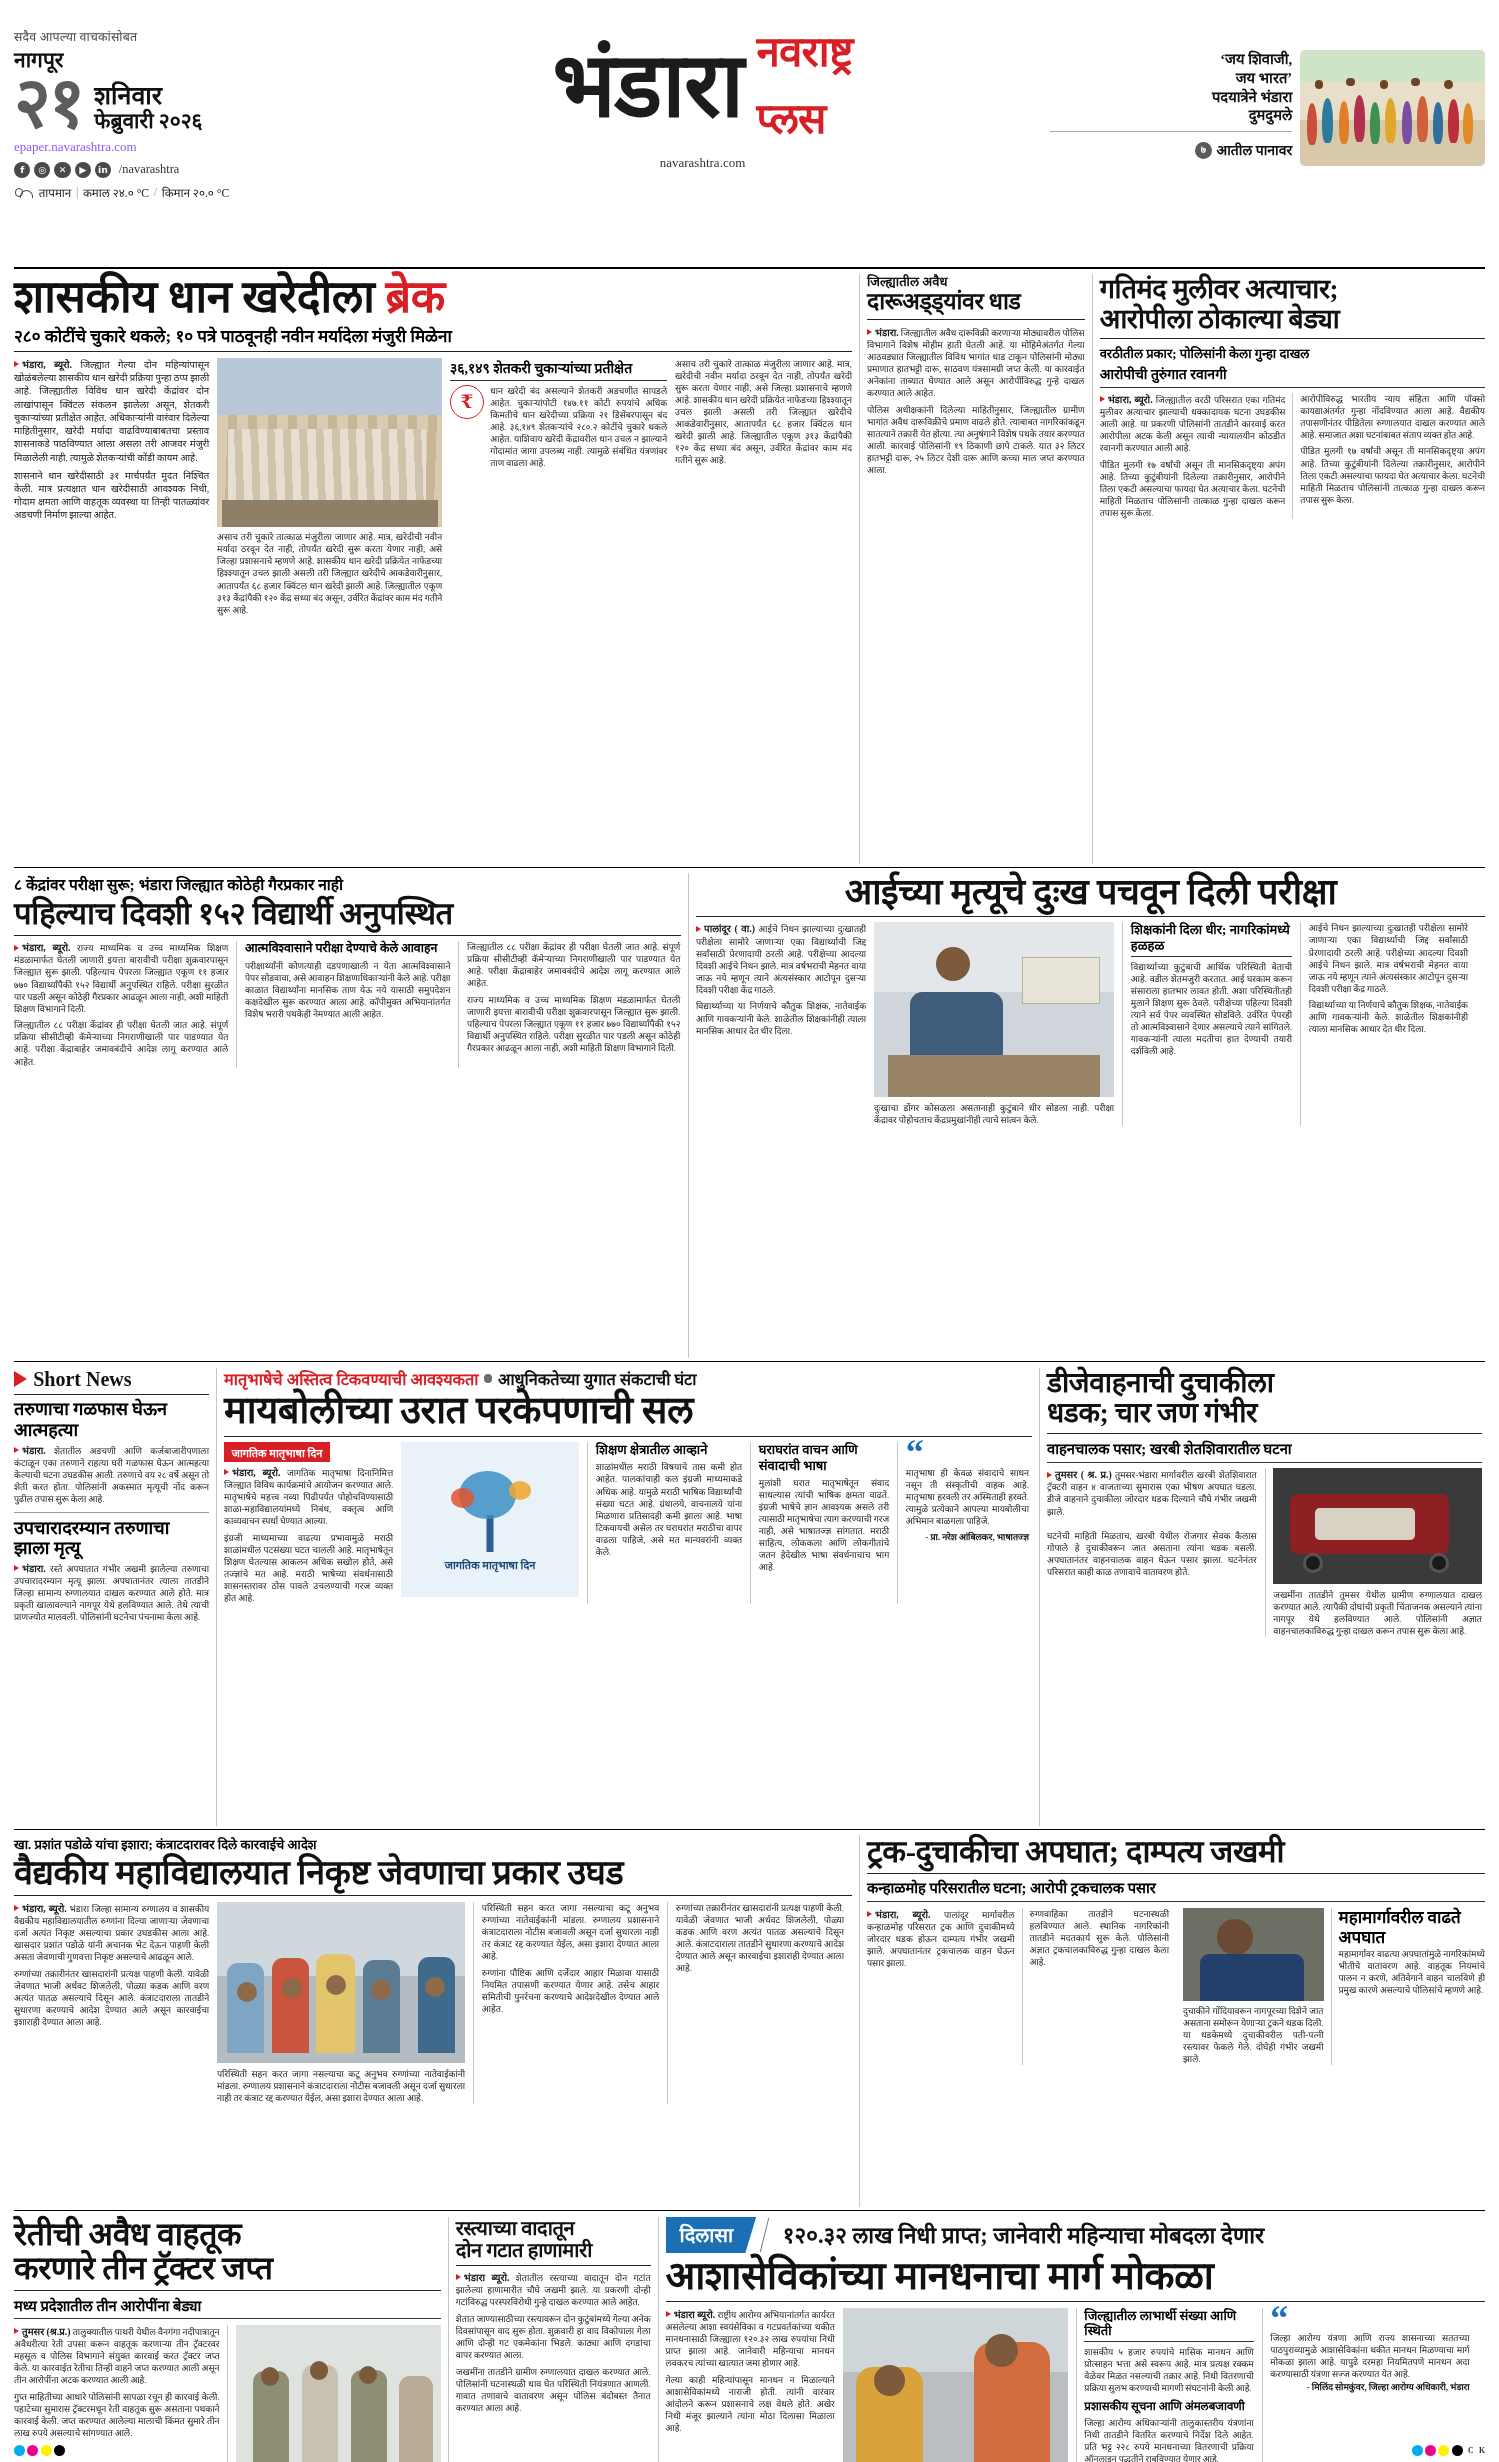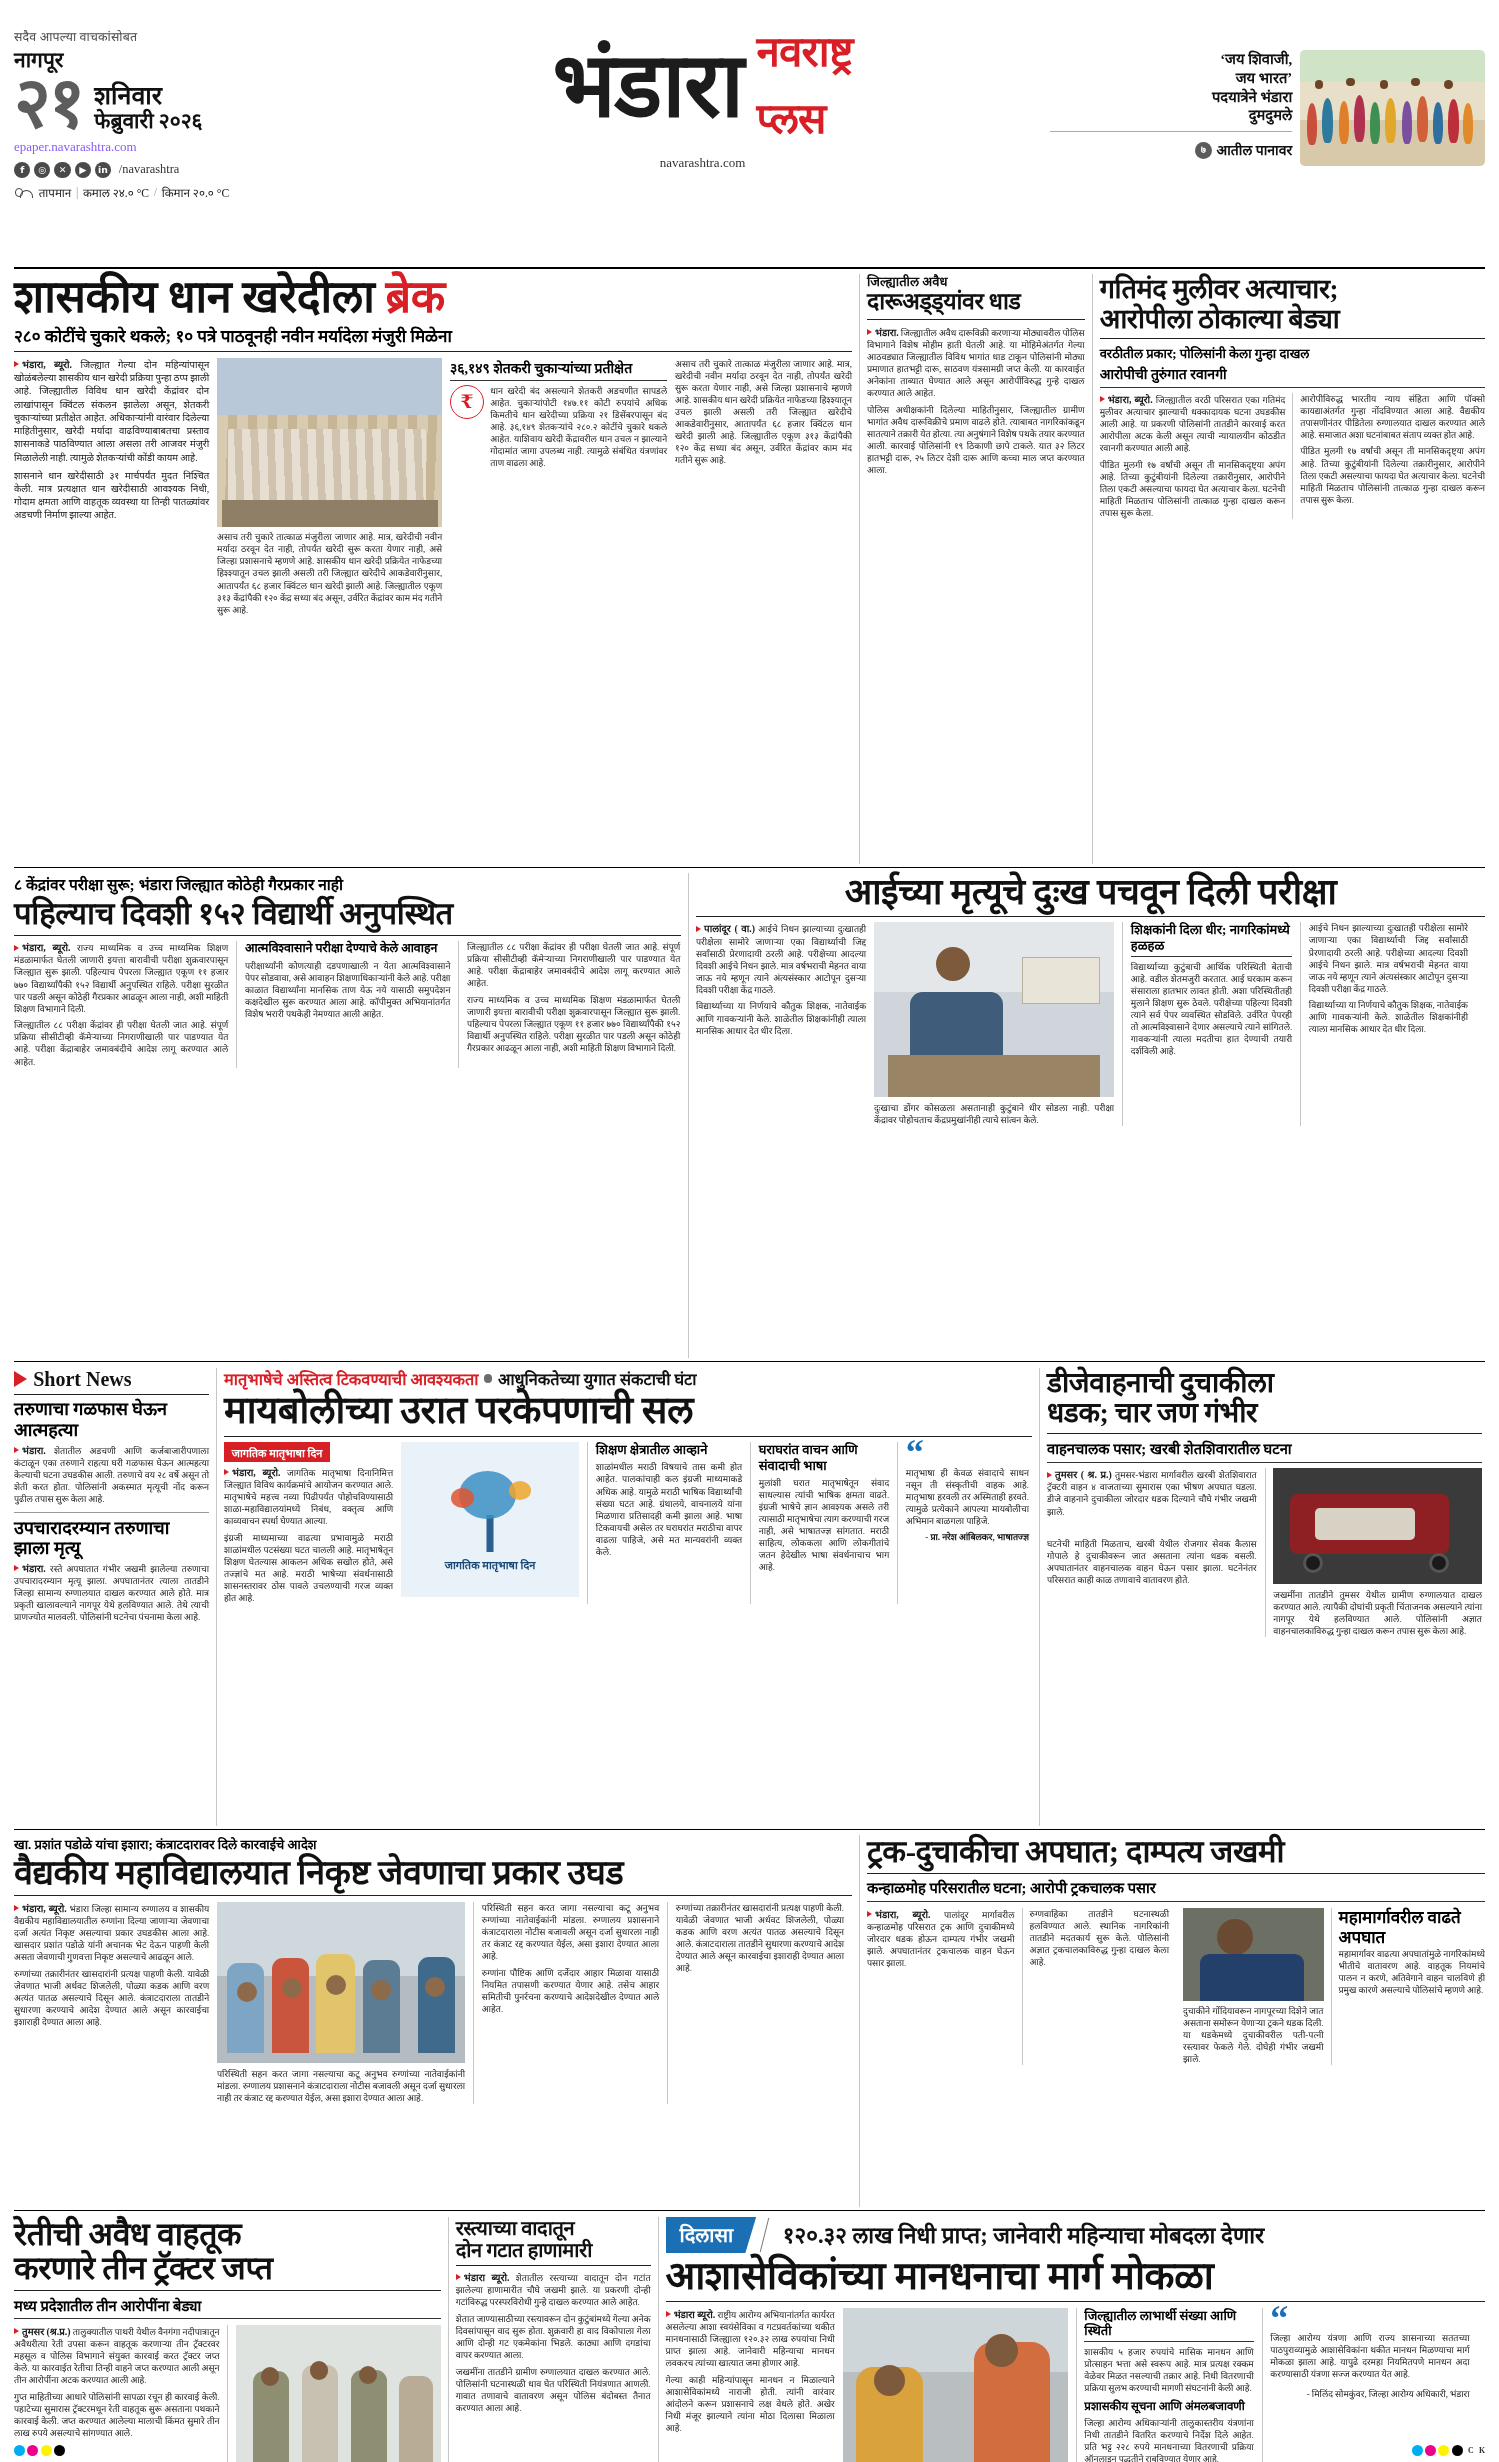--- a/index.html
+++ b/index.html
@@ -417,21 +417,21 @@
     </div>
 
     <div class="col" style="width:442px">
       <div class="hl" style="font-size:28px;line-height:1.1">डीजेवाहनाची दुचाकीला</div>
       <div class="hl" style="font-size:28px;line-height:1.1;border-bottom:1.6px solid #222;padding-bottom:3.9px">धडक; चार जण गंभीर</div>
       <div style="font-size:14.7px;font-weight:bold;border-bottom:0.8px solid #333;padding:3.9px 0;margin-bottom:5.4px">वाहनचालक पसार; खरबी शेतशिवारातील घटना</div>
       <div class="cols">
         <div style="width:50%;padding-right:7.8px">
           <p class="body-txt sm"><span class="tri"></span><span class="dateline">तुमसर ( श्र. प्र.)</span>
             <span>तुमसर-भंडारा मार्गावरील खरबी शेतशिवारात ट्रॅक्टरी वाहन ४ वाजताच्या सुमारास एका भीषण अपघात घडला. डीजे वाहनाने दुचाकीला जोरदार धडक दिल्याने चौघे गंभीर जखमी झाले.</span></p>
-          <p class="body-txt sm" style="margin-top:20px">घटनेची माहिती मिळताच, खरबी येथील रोजगार सेवक कैलास गोपाले हे दुचाकीवरून जात असताना त्यांना धडक बसली. अपघातानंतर वाहनचालक वाहन घेऊन पसार झाला. घटनेनंतर परिसरात काही काळ तणावाचे वातावरण होते.</p>
+          <p class="body-txt sm" style="margin-top:12px">घटनेची माहिती मिळताच, खरबी येथील रोजगार सेवक कैलास गोपाले हे दुचाकीवरून जात असताना त्यांना धडक बसली. अपघातानंतर वाहनचालक वाहन घेऊन पसार झाला. घटनेनंतर परिसरात काही काळ तणावाचे वातावरण होते.</p>
         </div>
         <div style="width:50%;padding-left:7.8px;border-left:0.8px solid #c6c6c6">
           <div class="photo" style="height:116px;background:#3a3a3a">
             <div style="position:absolute;left:8%;top:22%;width:76%;height:52%;background:#8e1f22;border-radius:7.8px"></div>
             <div style="position:absolute;left:20%;top:34%;width:48%;height:28%;background:#d8d2c4;border-radius:4.7px"></div>
             <div style="position:absolute;left:14%;bottom:10%;width:20px;height:20px;border-radius:50%;background:#1a1a1a;border:3.1px solid #555"></div>
             <div style="position:absolute;right:16%;bottom:10%;width:20px;height:20px;border-radius:50%;background:#1a1a1a;border:3.1px solid #555"></div>
           </div>
           <p class="body-txt sm" style="margin-top:4.7px">जखमींना तातडीने तुमसर येथील ग्रामीण रुग्णालयात दाखल करण्यात आले. त्यापैकी दोघांची प्रकृती चिंताजनक असल्याने त्यांना नागपूर येथे हलविण्यात आले. पोलिसांनी अज्ञात वाहनचालकाविरुद्ध गुन्हा दाखल करून तपास सुरू केला आहे.</p>
         </div>
@@ -566,21 +566,21 @@
         </div>
         <div style="width:186px;padding:0 7.8px;border-left:0.8px solid #c6c6c6">
           <div style="font-size:13px;font-weight:bold;line-height:1.18;border-bottom:0.8px solid #333;padding-bottom:3.1px;margin-bottom:3.9px">जिल्ह्यातील लाभार्थी संख्या आणि स्थिती</div>
           <p class="body-txt sm">शासकीय ५ हजार रुपयांचे मासिक मानधन आणि प्रोत्साहन भत्ता असे स्वरूप आहे. मात्र प्रत्यक्ष रक्कम वेळेवर मिळत नसल्याची तक्रार आहे. निधी वितरणाची प्रक्रिया सुलभ करण्याची मागणी संघटनांनी केली आहे.</p>
           <div style="font-size:11.6px;font-weight:bold;line-height:1.18;margin:5.4px 0 3.1px">प्रशासकीय सूचना आणि अंमलबजावणी</div>
           <p class="body-txt sm">जिल्हा आरोग्य अधिकाऱ्यांनी तालुकास्तरीय यंत्रणांना निधी तातडीने वितरित करण्याचे निर्देश दिले आहेत. प्रति भट्ट २२८ रुपये मानधनाच्या वितरणाची प्रक्रिया ऑनलाइन पद्धतीने राबविण्यात येणार आहे.</p>
         </div>
         <div style="width:208px;padding-left:7.8px;border-left:0.8px solid #c6c6c6">
           <div class="quotemark">“</div>
           <p class="body-txt sm" style="margin-top:3.1px">जिल्हा आरोग्य यंत्रणा आणि राज्य शासनाच्या सततच्या पाठपुराव्यामुळे आशासेविकांना थकीत मानधन मिळण्याचा मार्ग मोकळा झाला आहे. यापुढे दरमहा नियमितपणे मानधन अदा करण्यासाठी यंत्रणा सज्ज करण्यात येत आहे.</p>
-          <p class="body-txt sm" style="margin-top:7px;font-weight:normal;text-align:right">- मिलिंद सोमकुंवर, जिल्हा आरोग्य अधिकारी, भंडारा</p>
+          <p class="body-txt sm" style="margin-top:0;font-weight:bold;text-align:right">- मिलिंद सोमकुंवर, जिल्हा आरोग्य अधिकारी, भंडारा</p>
         </div>
       </div>
     </div>
   </div>
 
   <div class="cmyk">
     <b style="background:#00aeef"></b>
       <b style="background:#ec008c"></b>
       <b style="background:#fff200"></b>
       <b style="background:#000"></b>

